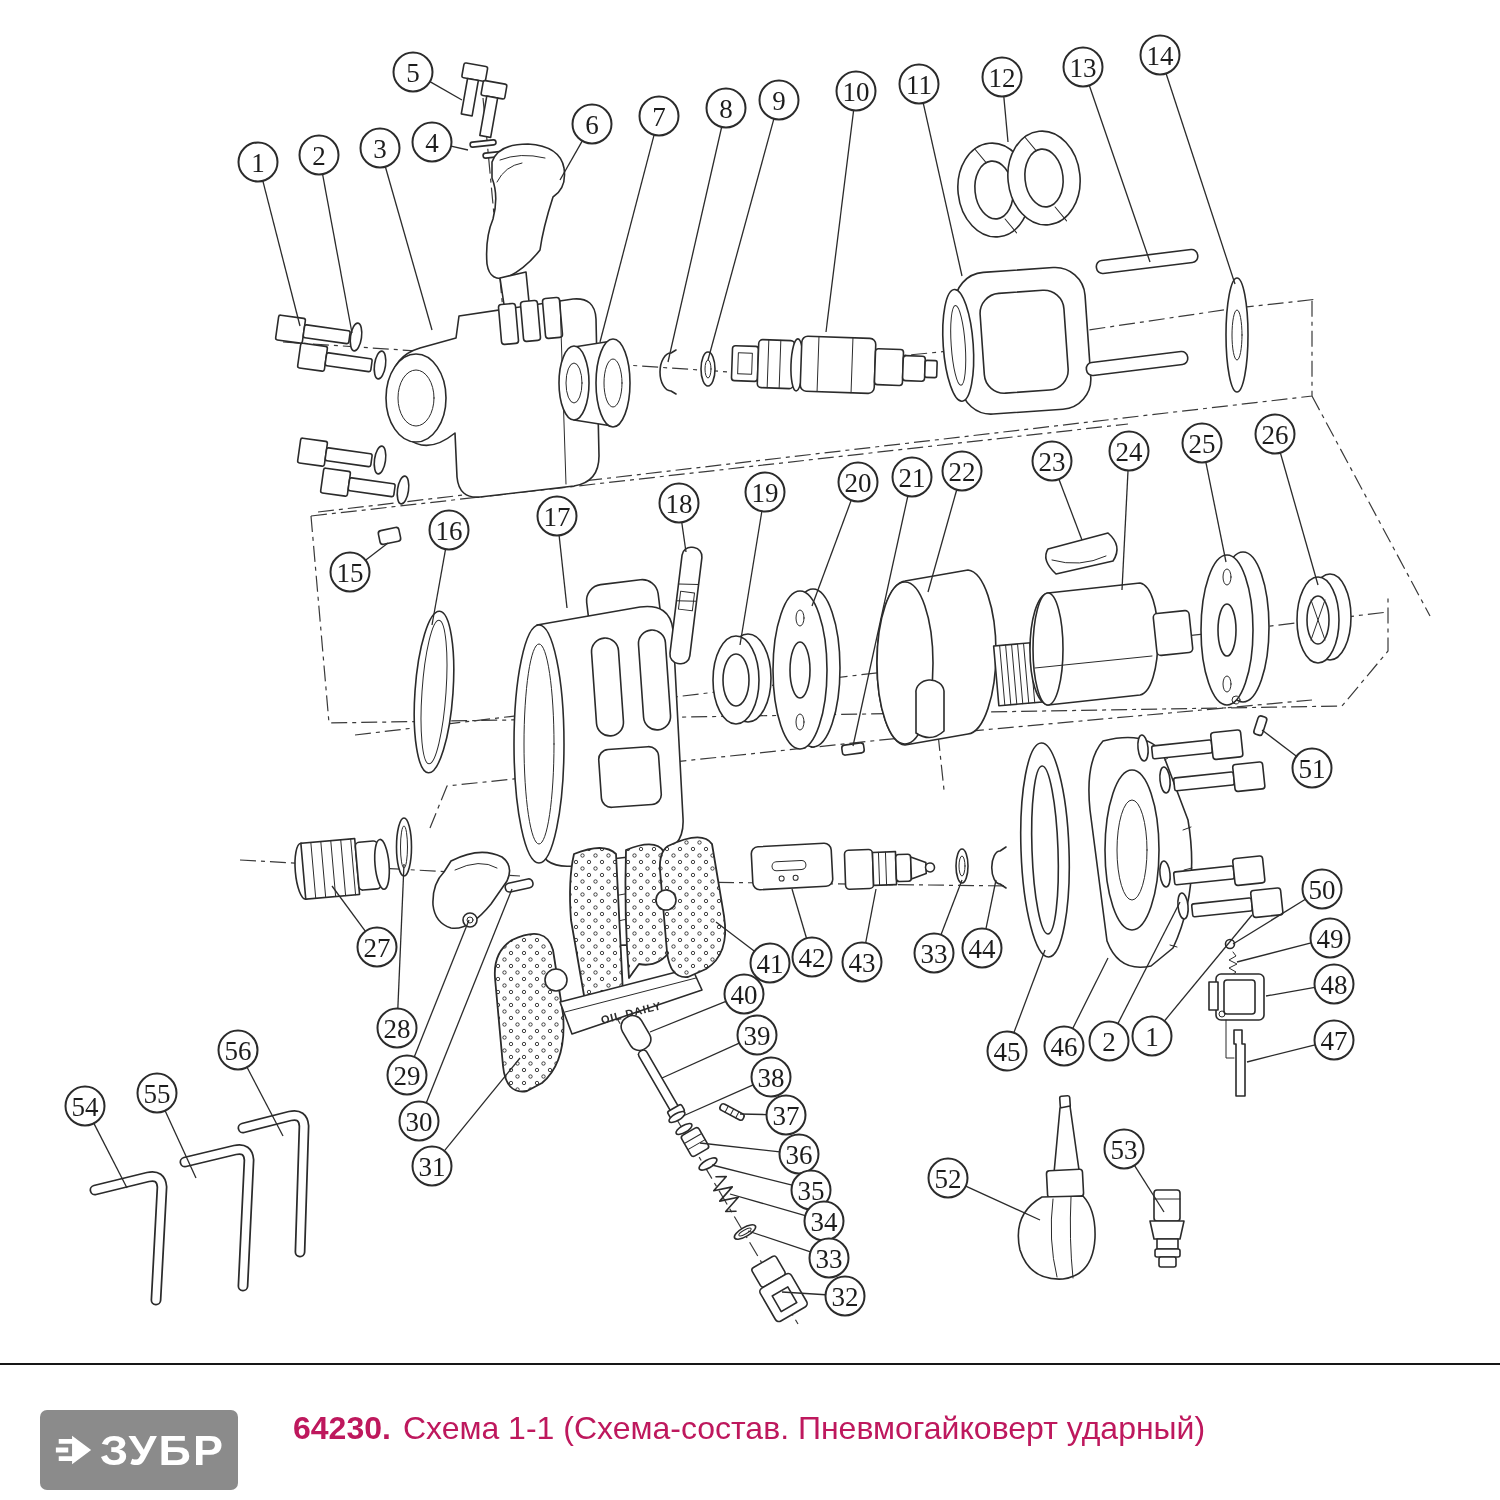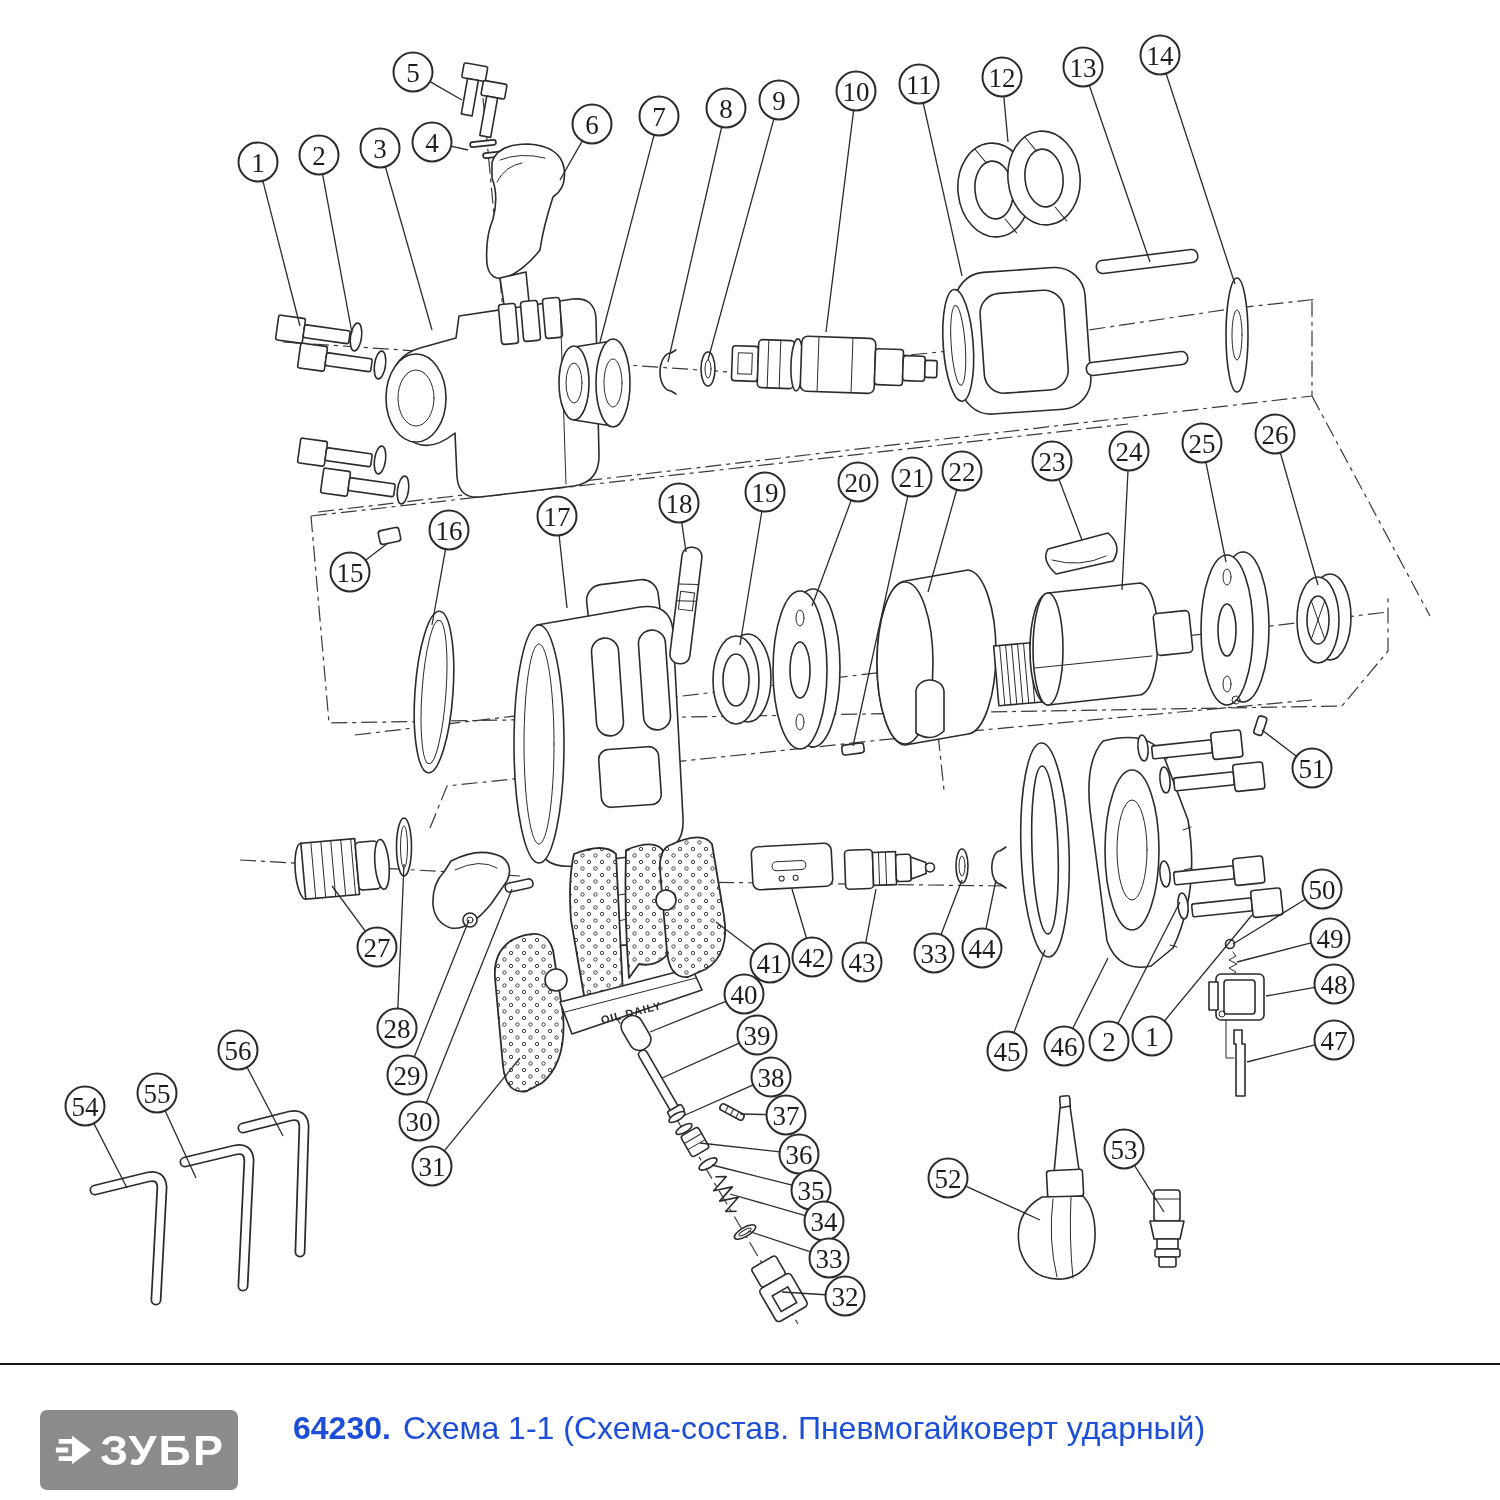--- a/index.html
+++ b/index.html
@@ -18,21 +18,21 @@
   .balloon{fill:#ffffff;stroke:#2b2b2b;stroke-width:2;}
   .balloon-num{font-family:"Liberation Serif",serif;font-size:27px;fill:#1d1d1d;
                text-anchor:middle;dominant-baseline:central;}
   .emboss{font-family:"Liberation Sans",sans-serif;font-size:11px;fill:#2b2b2b;font-weight:bold;letter-spacing:1px;}
   
   .rule{position:absolute;left:0;top:1363px;width:1500px;height:2px;background:#161616;}
   .footer{position:absolute;left:40px;top:1410px;height:82px;display:flex;align-items:flex-start;}
   .logo{width:198px;height:80px;background:#8b8b8b;border-radius:7px;
         display:flex;align-items:center;justify-content:center;gap:5px;flex:none;}
   .logo-text{color:#ffffff;font-weight:bold;font-size:45px;letter-spacing:2px;line-height:1;transform:scaleY(0.95);}
-  .caption{margin-left:55px;font-size:32px;color:#1d4ed8;white-space:nowrap;}
+  .caption{margin-left:55px;font-size:32px;color:#be185d;white-space:nowrap;}
   .code{font-weight:bold;margin-right:12px;}
 </style>
 </head>
 <body>
 
 <svg id="diagram" width="1500" height="1360" viewBox="0 0 1500 1360" xmlns="http://www.w3.org/2000/svg">
   <defs>
     <pattern id="dots" width="13" height="13" patternUnits="userSpaceOnUse">
       <rect width="13" height="13" fill="#ffffff"></rect>
       <circle cx="4" cy="4" r="1.7" fill="none" stroke="#2b2b2b" stroke-width="0.9"></circle>

